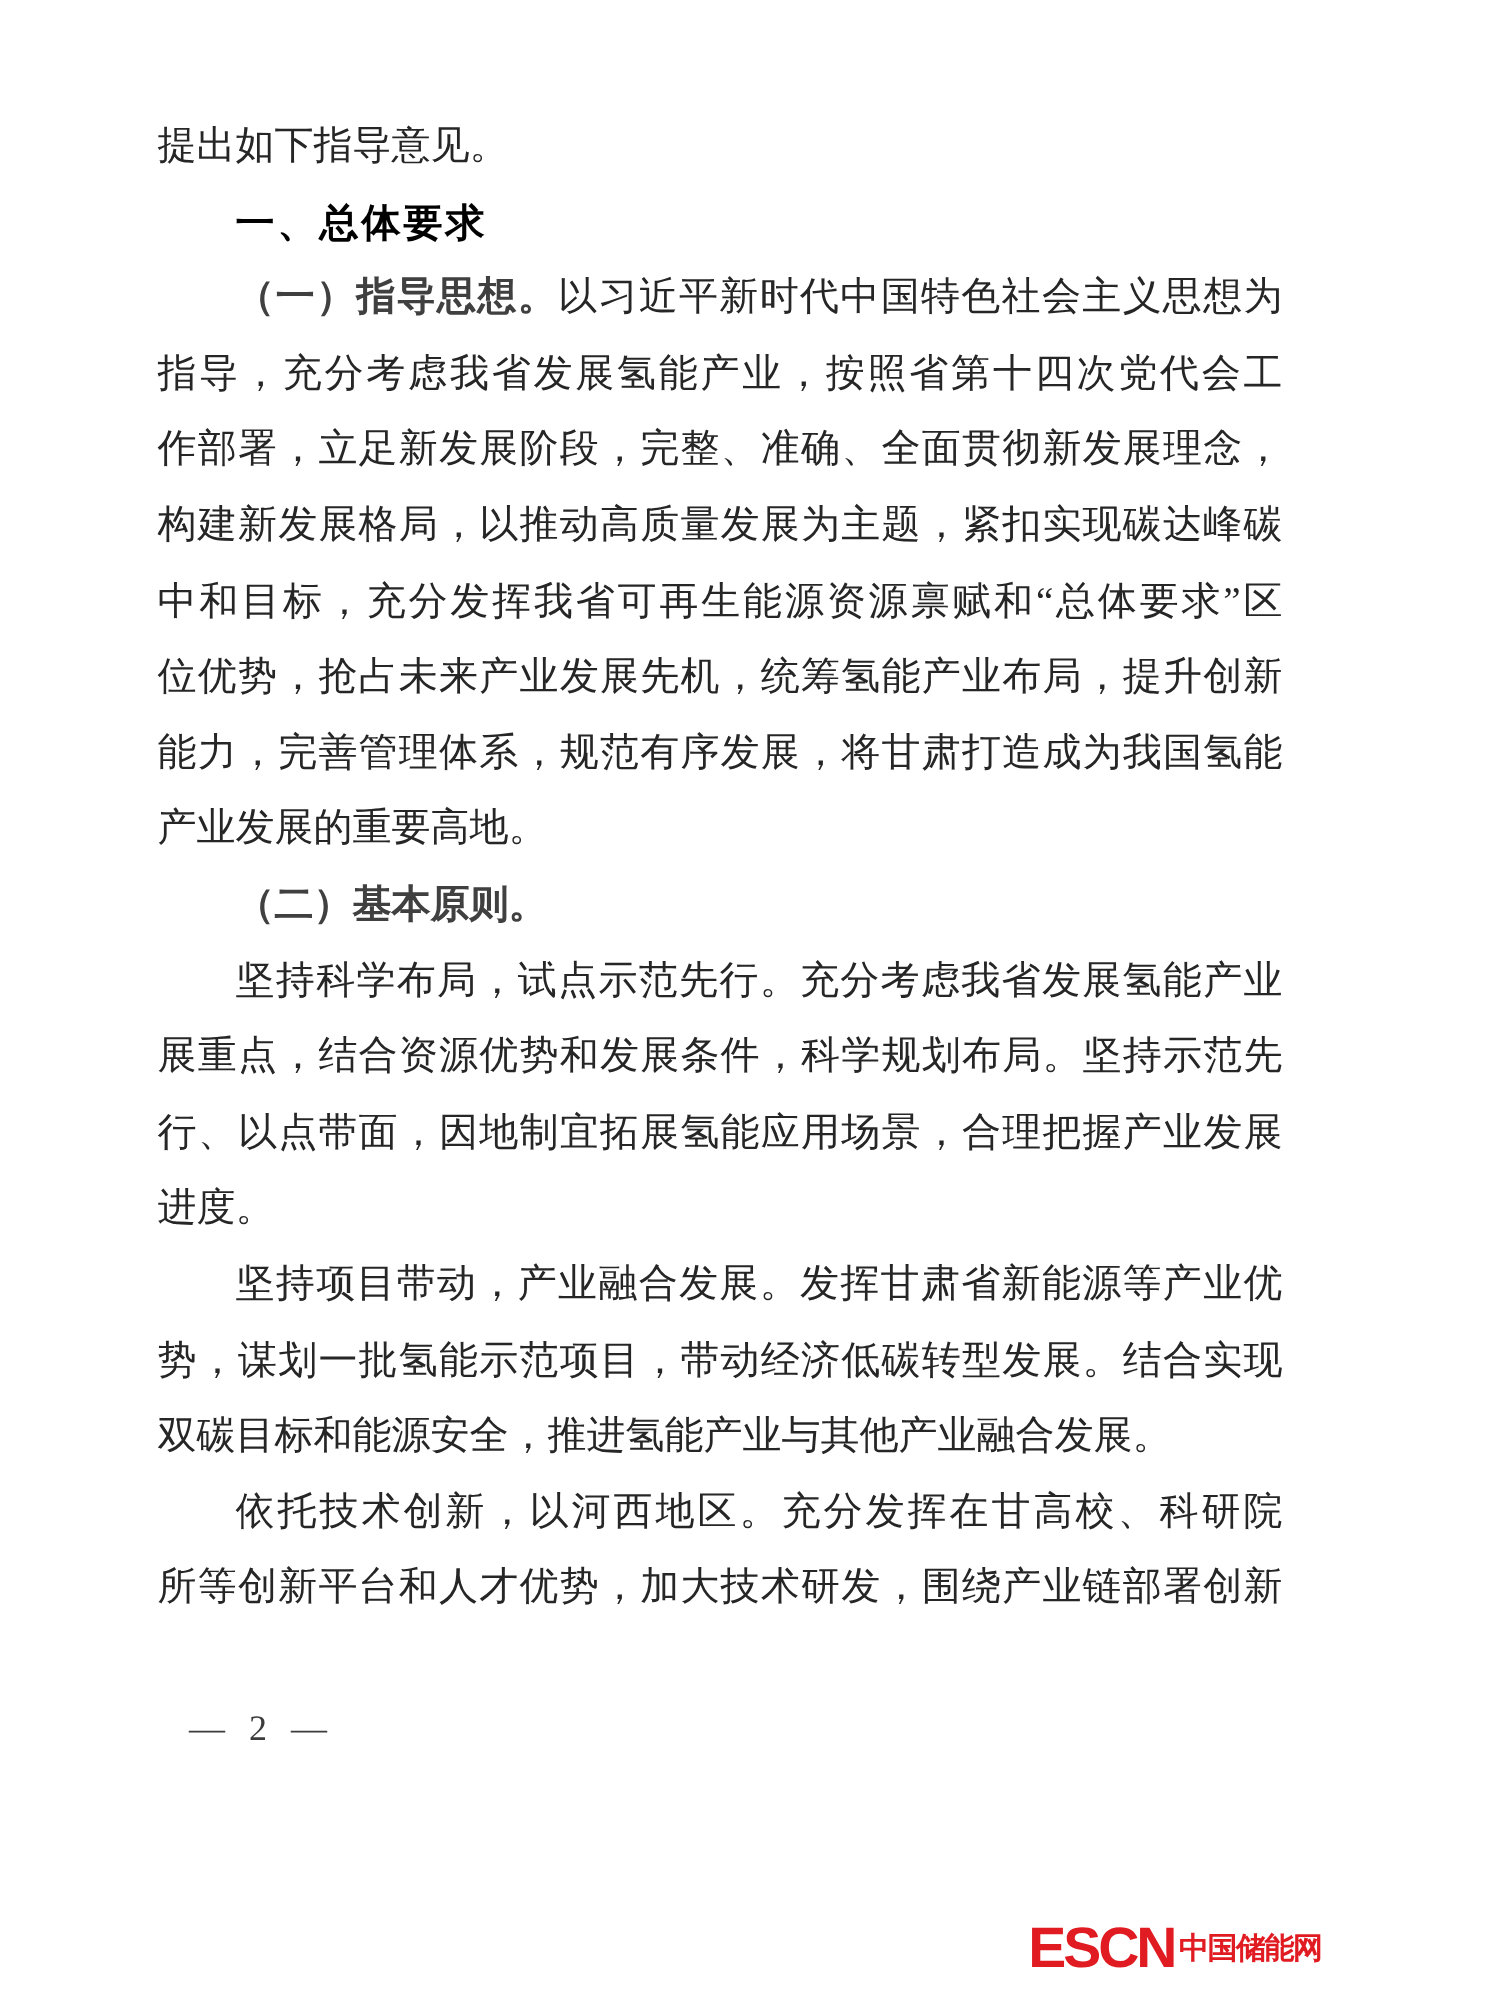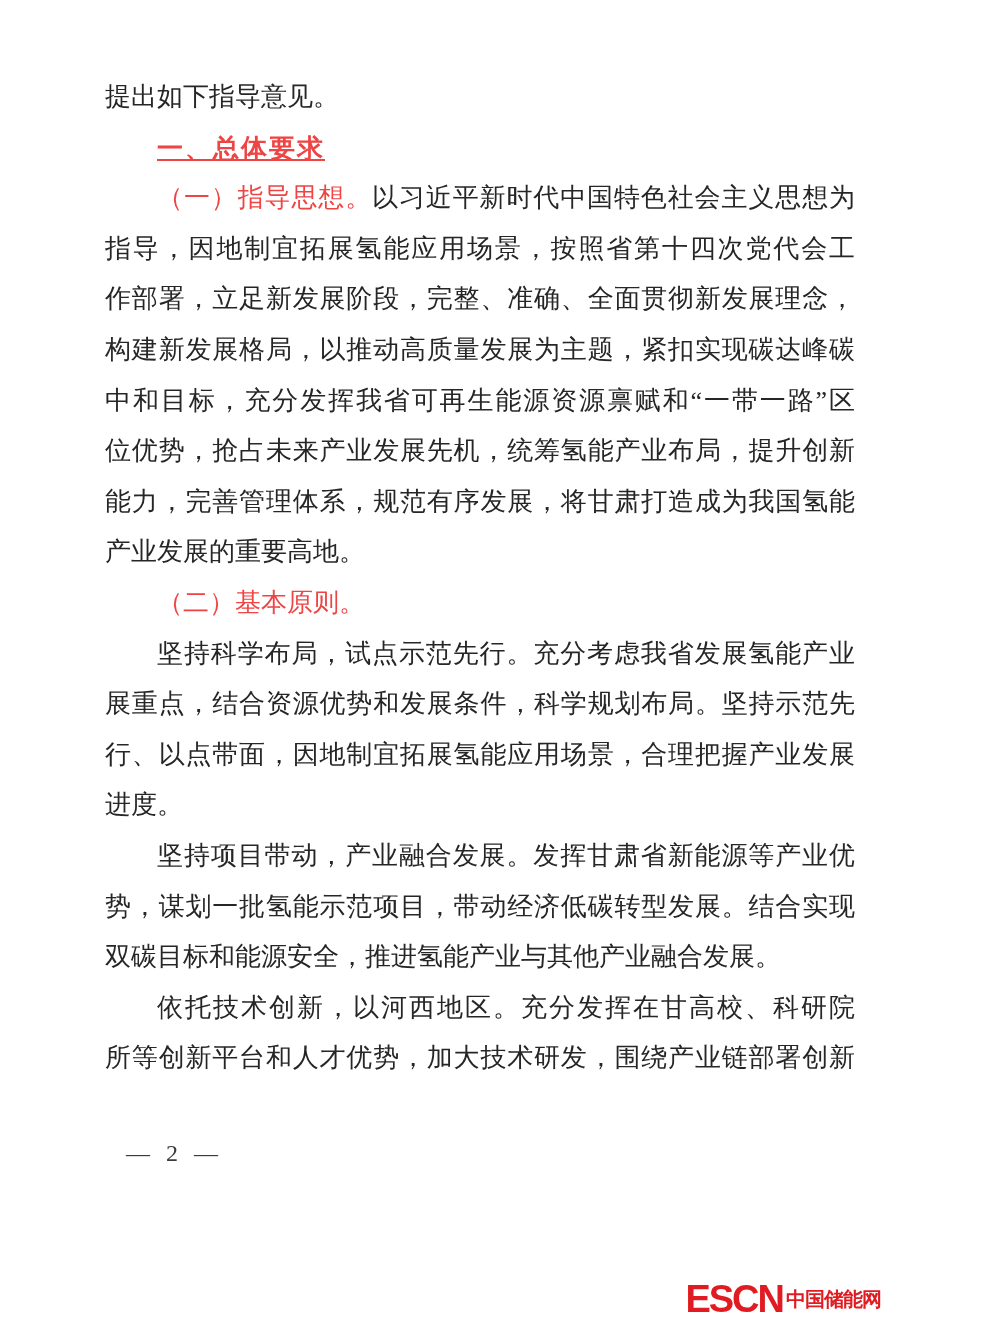--- a/index.html
+++ b/index.html
@@ -31,27 +31,26 @@
     letter-spacing: 0px;
   }
   .line.just {
     text-align: justify;
     text-align-last: justify;
   }
   .line.indent { padding-left: 52px; }
   .line.h1 {
     font-family: "Liberation Sans", "DejaVu Sans", sans-serif;
     font-weight: bold;
-    color: #ef4444;
+    color: #000000;
     letter-spacing: 2px;
-    text-decoration: underline;
   }
   .lead {
-    font-weight: normal;
-    color: #ef4444;
+    font-weight: bold;
+    color: #404040;
   }
   .pageno {
     position: absolute;
     left: 126px; top: 1138px;
     font-size: 24px;
     line-height: 30px;
     color: #3c3c3c;
     letter-spacing: 5px;
   }
   .watermark {
@@ -77,24 +76,24 @@
 </style>
 </head>
 <body style="background: rgb(255, 255, 255);">
 
 <div class="page">
 
   <main class="doc">
       <div class="line"><span>提出如下指导意见。</span></div>
       <div class="line h1 indent"><span>一、总体要求</span></div>
       <div class="line indent just"><span class="lead">（一）指导思想。</span><span>以习近平新时代中国特色社会主义思想为</span></div>
-      <div class="line just"><span>指导，因地制宜拓展氢能应用场景，按照省第十四次党代会工</span></div>
+      <div class="line just"><span>指导，充分考虑我省发展氢能产业，按照省第十四次党代会工</span></div>
       <div class="line just"><span>作部署，立足新发展阶段，完整、准确、全面贯彻新发展理念，</span></div>
       <div class="line just"><span>构建新发展格局，以推动高质量发展为主题，紧扣实现碳达峰碳</span></div>
-      <div class="line just"><span>中和目标，充分发挥我省可再生能源资源禀赋和“一带一路”区</span></div>
+      <div class="line just"><span>中和目标，充分发挥我省可再生能源资源禀赋和“总体要求”区</span></div>
       <div class="line just"><span>位优势，抢占未来产业发展先机，统筹氢能产业布局，提升创新</span></div>
       <div class="line just"><span>能力，完善管理体系，规范有序发展，将甘肃打造成为我国氢能</span></div>
       <div class="line"><span>产业发展的重要高地。</span></div>
       <div class="line indent"><span class="lead">（二）基本原则。</span><span></span></div>
       <div class="line indent just"><span>坚持科学布局，试点示范先行。充分考虑我省发展氢能产业</span></div>
       <div class="line just"><span>展重点，结合资源优势和发展条件，科学规划布局。坚持示范先</span></div>
       <div class="line just"><span>行、以点带面，因地制宜拓展氢能应用场景，合理把握产业发展</span></div>
       <div class="line"><span>进度。</span></div>
       <div class="line indent just"><span>坚持项目带动，产业融合发展。发挥甘肃省新能源等产业优</span></div>
       <div class="line just"><span>势，谋划一批氢能示范项目，带动经济低碳转型发展。结合实现</span></div>

